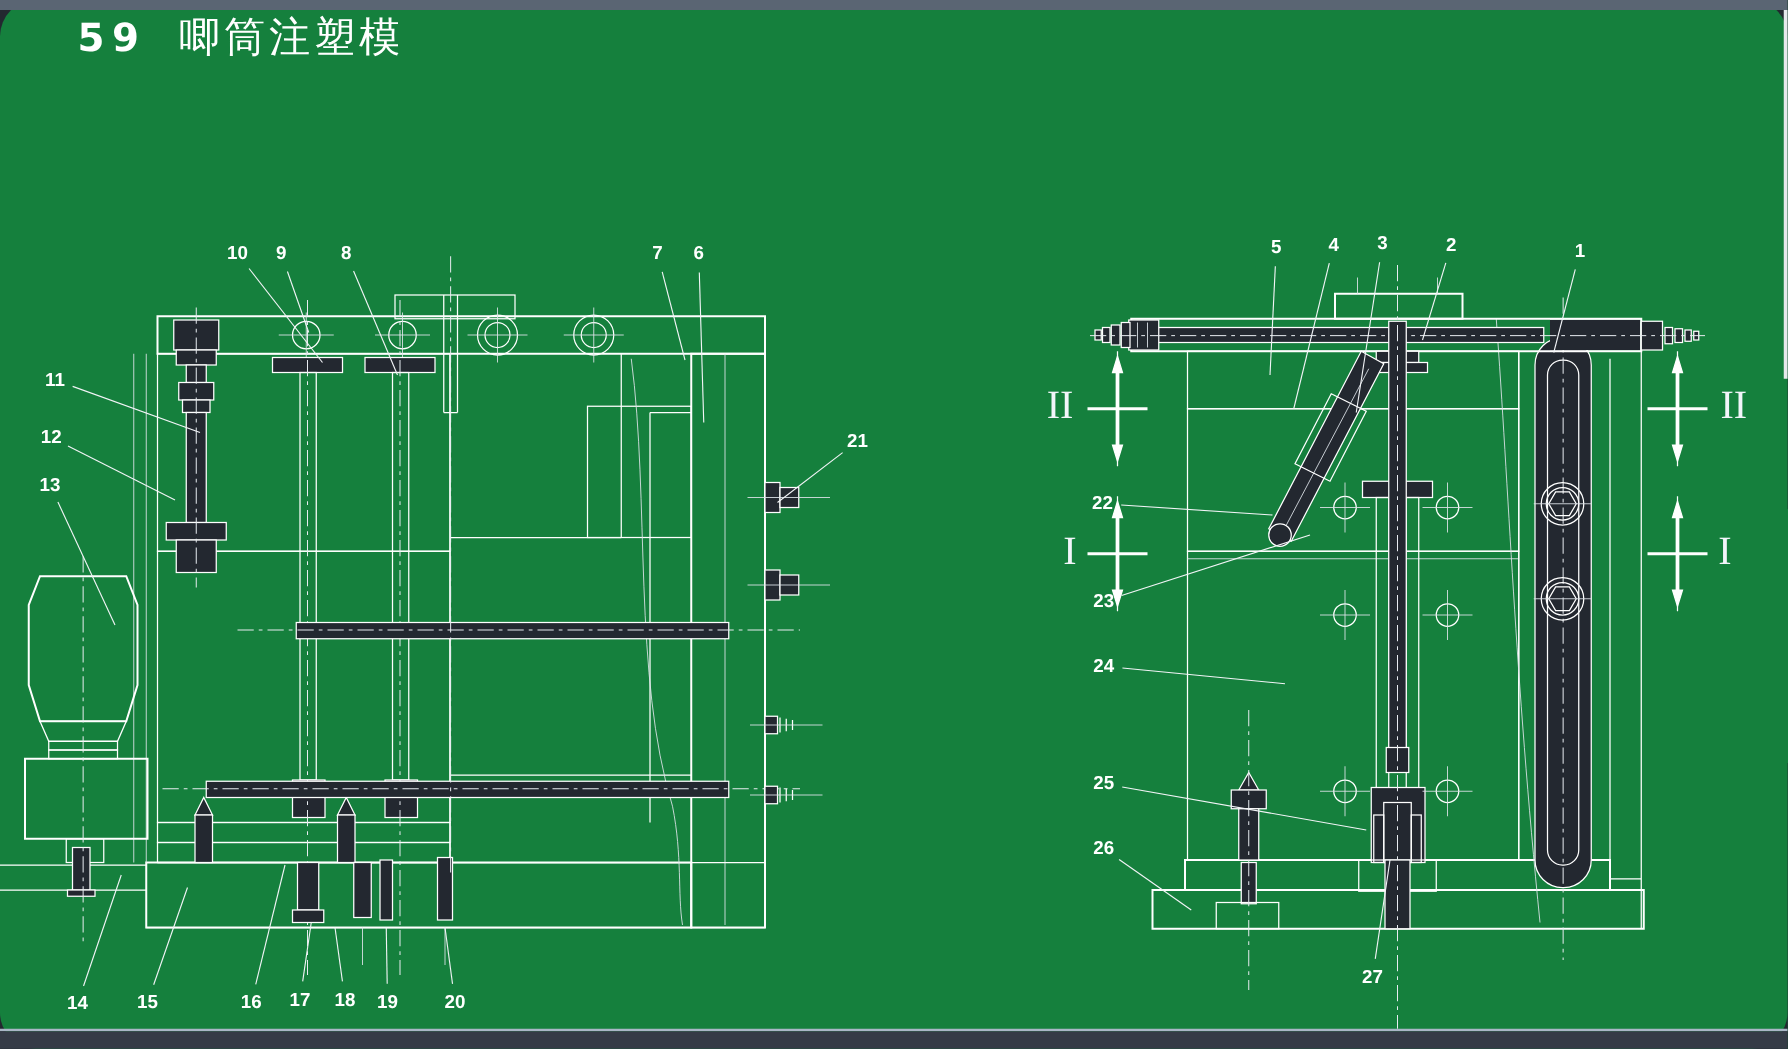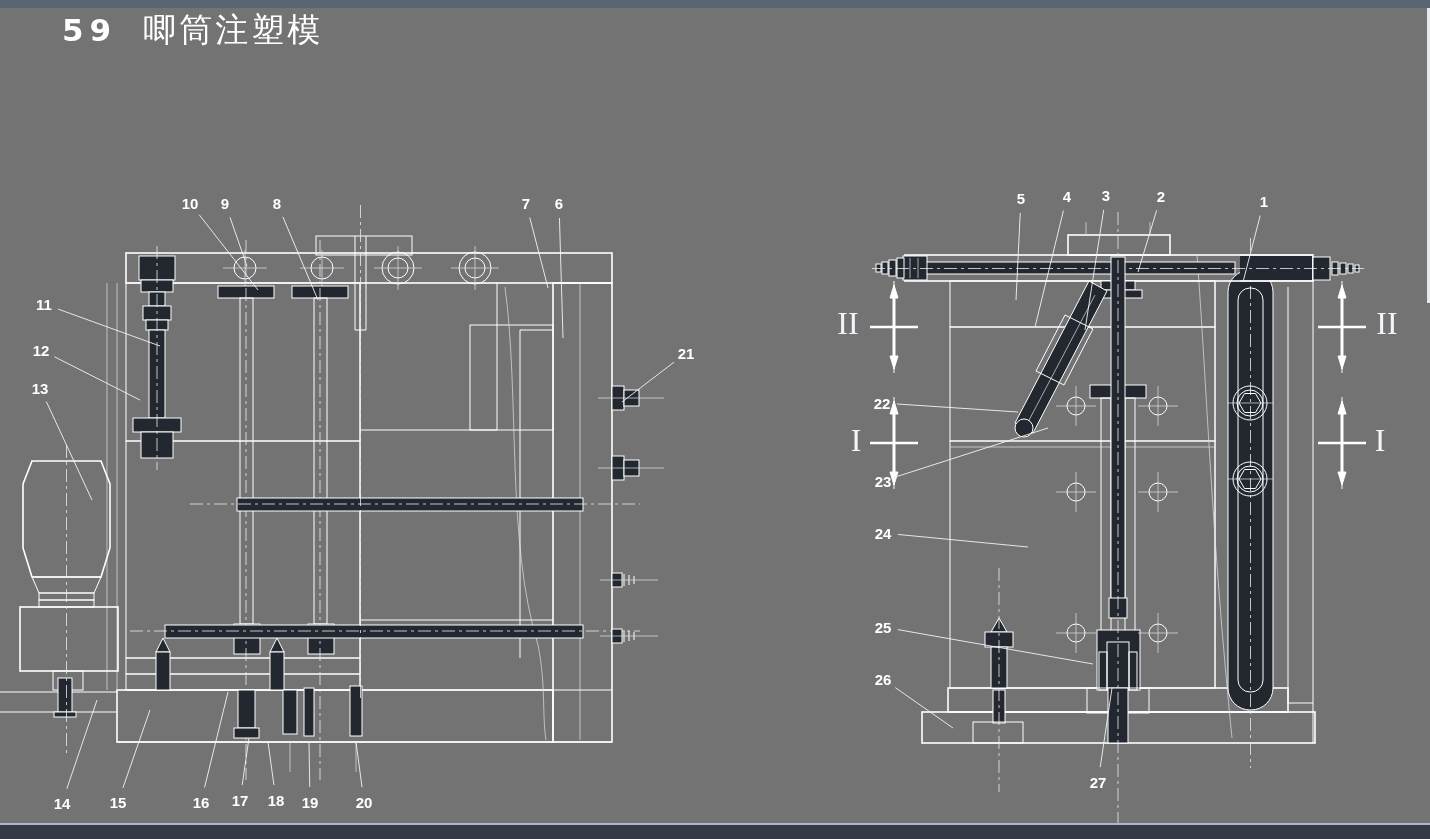--- a/index.html
+++ b/index.html
@@ -1,16 +1,16 @@
 <!DOCTYPE html>
 <html><head>
 <meta charset="utf-8">
 <style>
   html,body{margin:0;padding:0;background:#232830;width:1430px;height:839px;overflow:hidden;}
-  #stage{position:absolute;left:0;top:0;width:1430px;height:839px;background:#737373;}
+  #stage{position:absolute;left:0;top:0;width:1430px;height:839px;background:#15803d;border-radius:29px;}
   .topbar{position:absolute;left:0;top:0;width:1430px;height:8px;background:#5a6573;}
   .bottomline{position:absolute;left:0;top:823px;width:1430px;height:2px;background:#a9b7c6;}
   .bottombar{position:absolute;left:0;top:825px;width:1430px;height:14px;background:#353b46;}
   .vscroll{position:absolute;left:1427px;top:8px;width:3px;height:295px;background:#e6e9ec;}
   .title{position:absolute;left:62px;top:8px;color:#ffffff;
          font:400 33px "Liberation Serif","DejaVu Sans",serif;letter-spacing:3px;white-space:nowrap;}
   .title .num{font-family:"DejaVu Sans",sans-serif;font-size:31px;margin-right:26px;letter-spacing:6px;}
   svg{position:absolute;left:0;top:0;}
   .o{fill:none;stroke:#ffffff;stroke-width:1;}
   .o2{fill:none;stroke:#ffffff;stroke-width:1.6;}

